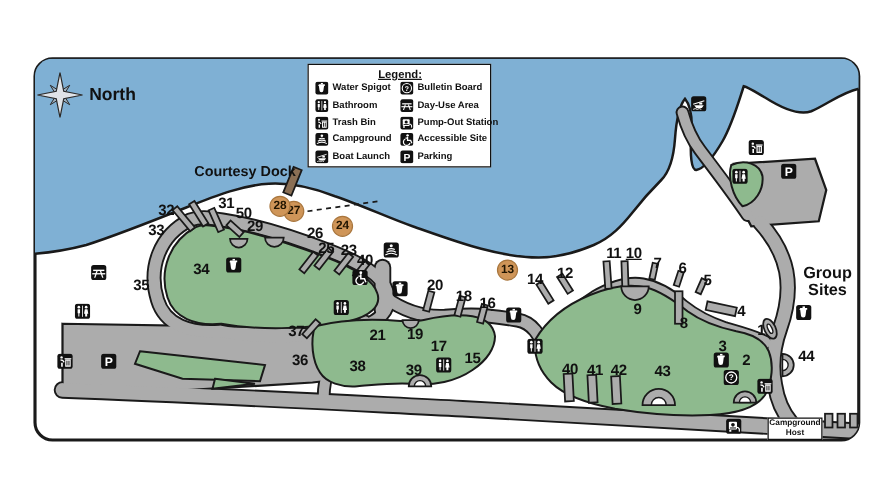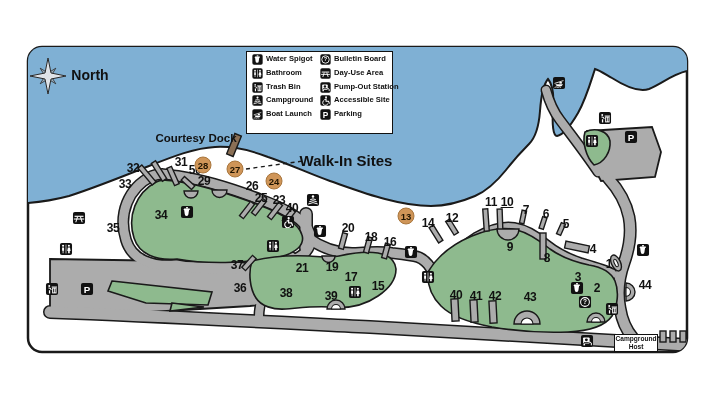--- a/index.html
+++ b/index.html
@@ -238,20 +238,21 @@
       <g>
         <path d="M55.8,68.2 L51,76 L55.8,83.8 L48,79 L40.2,83.8 L45,76 L40.2,68.2 L48,73 Z" fill="#9fb2c2" stroke="#2a2a2a" stroke-width="0.8"></path>
         <path d="M48,58 L51,73 L66,76 L51,79 L48,94 L45,79 L30,76 L45,73 Z" fill="#dfe3e8" stroke="#2a2a2a" stroke-width="1"></path>
       </g>
     </g>
   </svg>
 
   <span class="map-label" style="left:90px;top:75px;font-size:14px;">North</span>
 
   <div id="legend">
+    <span class="lg-title">Legend:</span>
     <div class="cols">
       <div class="col">
         <div class="lrow">
           <svg class="licon">
               <use href="#ic-water-spigot"></use>
             </svg>
           <span class="llabel">Water Spigot</span>
           </div>
         <div class="lrow">
           <svg class="licon">
@@ -307,22 +308,25 @@
           <svg class="licon">
               <use href="#ic-parking"></use>
             </svg>
           <span class="llabel">Parking</span>
           </div>
       </div>
     </div>
   </div>
 
   <span class="map-label" style="left:196px;top:138px;font-size:11.5px;">Courtesy Dock</span>
-  <span class="map-label" style="left:346px;top:160px;font-size:15px;">Walk-In Sites</span>
-
+
+  <div id="group-sites">
+    <div>Group</div>
+    <div>Sites</div>
+  </div>
 
   <div id="host-box">
     <div>Campground</div>
     <div>Host</div>
   </div>
 
   <div id="markers">
       <span class="site-num" style="left: 609px; top: 264px;">1</span>
       <span class="site-num" style="left: 597px; top: 288px;">2</span>
       <span class="site-num" style="left: 578px; top: 277px;">3</span>
@@ -359,21 +363,21 @@
       <span class="site-num" style="left: 286px; top: 293px;">38</span>
       <span class="site-num" style="left: 331px; top: 296px;">39</span>
       <span class="site-num" style="left: 456px; top: 295px;">40</span>
       <span class="site-num" style="left: 476px; top: 296px;">41</span>
       <span class="site-num" style="left: 495px; top: 296px;">42</span>
       <span class="site-num" style="left: 530px; top: 297px;">43</span>
       <span class="site-num" style="left: 645px; top: 285px;">44</span>
       <span class="walk-in" style="left: 406px; top: 216px;">13</span>
       <span class="walk-in" style="left: 274px; top: 181px;">24</span>
       <span class="walk-in" style="left: 235px; top: 169px;">27</span>
-      <span class="walk-in" style="left: 203px; top: 165px;">28</span>
+      <span class="walk-in" style="left: 224px; top: 165px;">28</span>
       <svg class="amenity" style="left: 187px; top: 212px;">
         <use href="#ic-water-spigot" xlink:href="#ic-water-spigot"></use>
       </svg>
       <svg class="amenity" style="left: 320px; top: 231px;">
         <use href="#ic-water-spigot" xlink:href="#ic-water-spigot"></use>
       </svg>
       <svg class="amenity" style="left: 411px; top: 252px;">
         <use href="#ic-water-spigot" xlink:href="#ic-water-spigot"></use>
       </svg>
       <svg class="amenity" style="left: 577px; top: 288px;">

